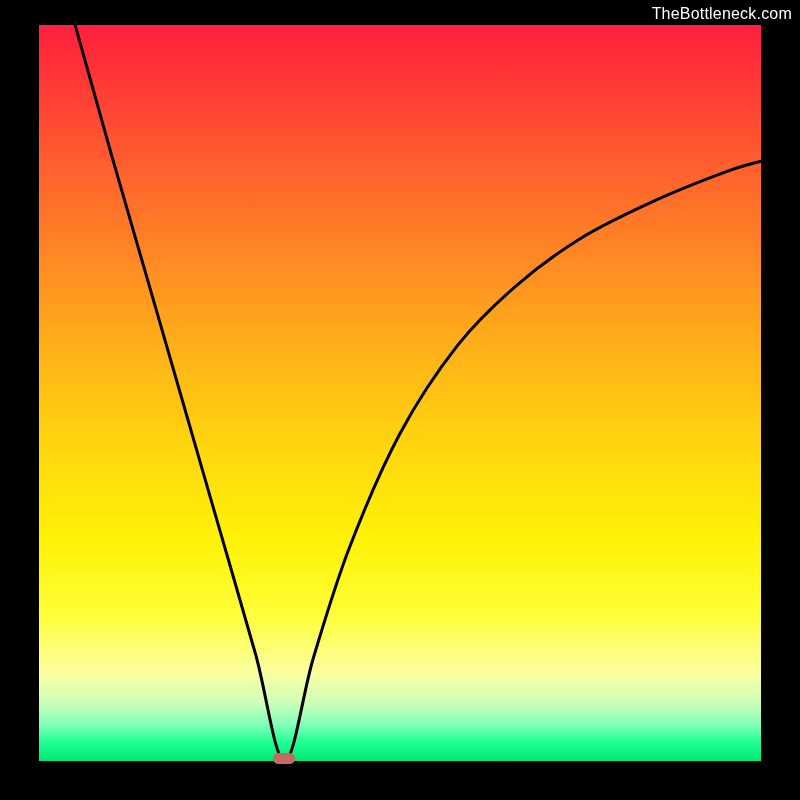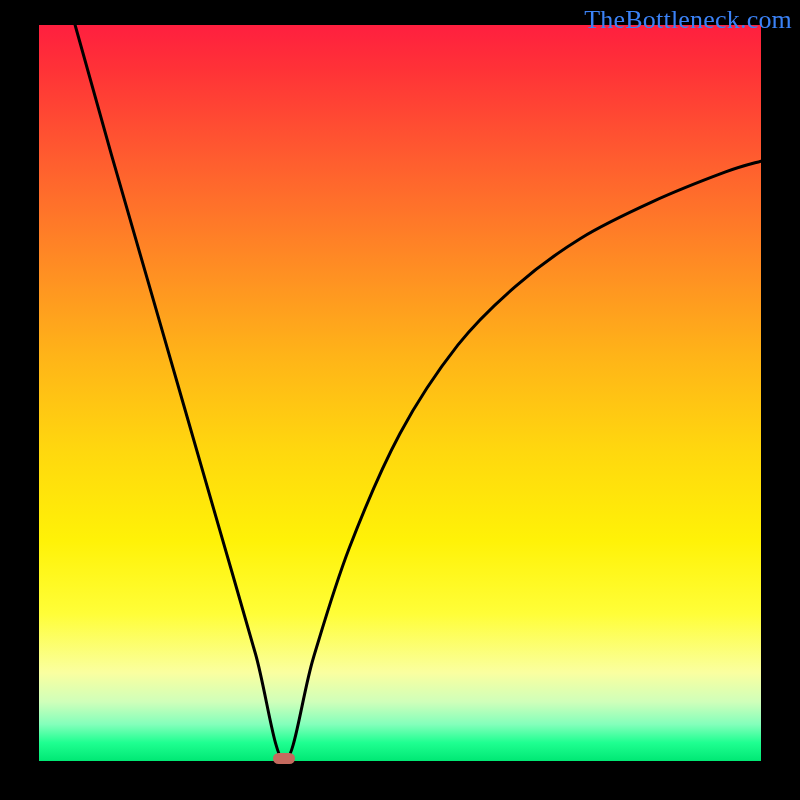--- a/index.html
+++ b/index.html
@@ -38,25 +38,24 @@
       #cfffba 92%,
       #84ffbb 95%,
       #1fff91 97.5%,
       #00e874 100%
     );
   }
   .watermark {
     position: absolute;
     top: 5px;
     right: 8px;
-    color: #3b82f6;
-    font-size: 26px;
+    color: #ffffff;
+    font-size: 16px;
     letter-spacing: 0.2px;
     user-select: none;
-    font-family: Liberation Serif, serif;
   }
   .curve-svg {
     position: absolute;
     left: 0;
     top: 0;
     width: 722px;
     height: 736px;
   }
   .marker {
     position: absolute;

